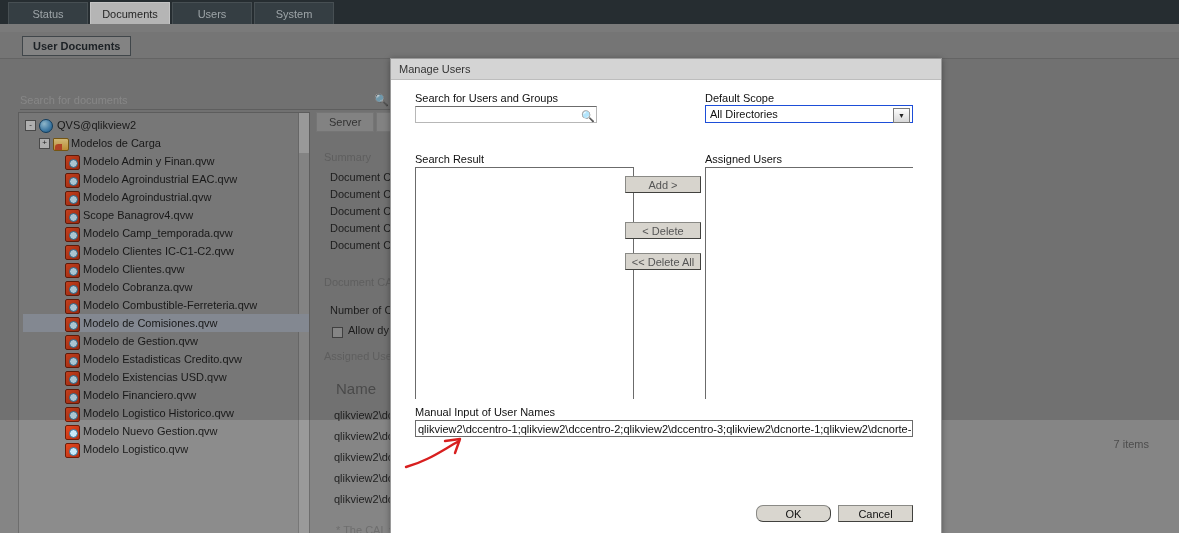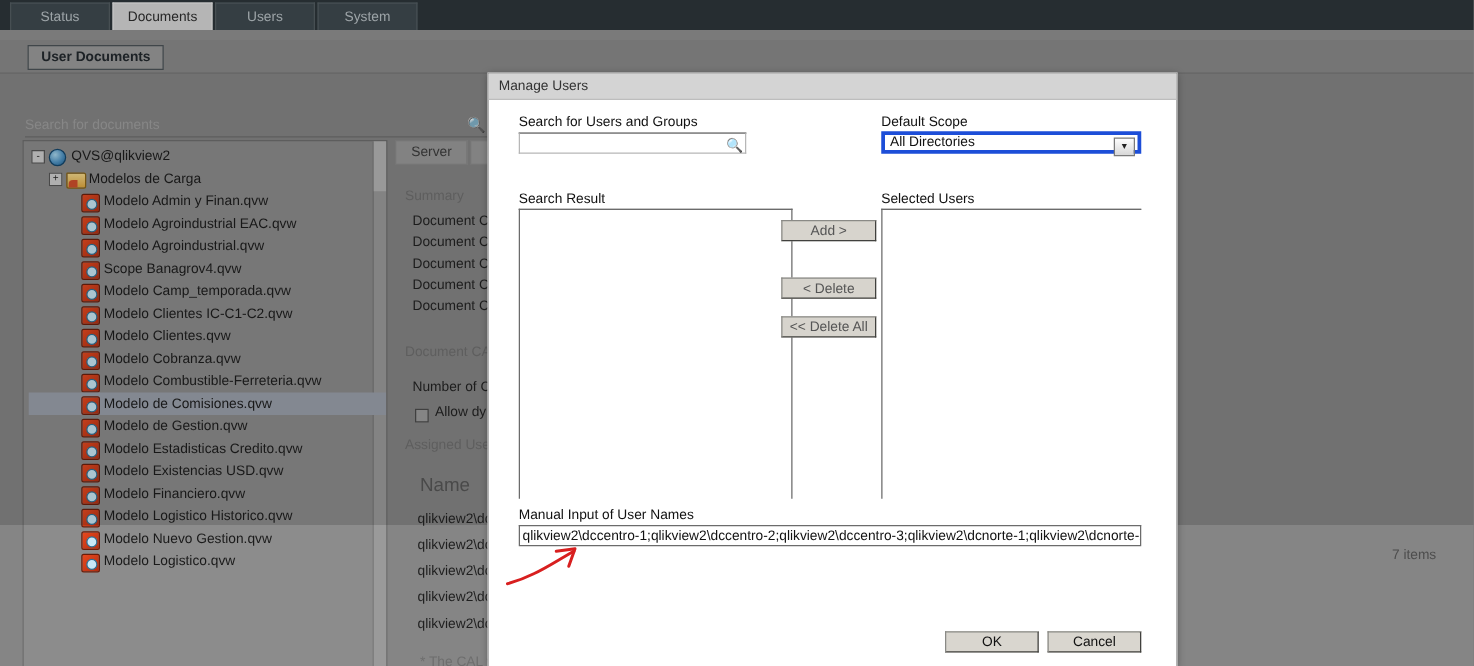--- a/index.html
+++ b/index.html
@@ -224,21 +224,21 @@
     padding: 2px 3px;
     display:flex; align-items:center;
   }
   .mag2 {
     position:absolute; right:4px; top:3px;
     width:11px;height:11px; color:#7a7a7a; font-size:11px;
   }
   .combo {
     position: absolute;
     background:#fff;
-    border: 3px solid #1d4ed8;
+    border: 1px solid #1d4ed8;
     box-sizing: border-box;
     font-size: 11px; color:#111;
     display:flex; align-items:center;
     padding-left:4px;
   }
   .combo .arrow {
     position:absolute; right:2px; top:2px;
     width: 15px; height: 13px;
     background: linear-gradient(#fdfdfd,#d8d8d8);
     border: 1px solid #7a7a7a;
@@ -517,42 +517,42 @@
     <div class="fieldlabel" style="left:314px; top:33px;">Default Scope</div>
     <div class="combo" style="left:314px; top:46px; width:208px; height:18px;">
       <span>All Directories</span>
       <span class="arrow">▼</span>
     </div>
 
     <div class="fieldlabel" style="left:24px; top:94px;">Search Result</div>
     <div class="hdr-rule" style="left:24px; top:108px; width:219px;"></div>
     <div class="listbox" style="left:24px; top:108px; width:219px; height:232px;"></div>
 
-    <div class="fieldlabel" style="left:314px; top:94px;">Selected Users</div>
+    <div class="fieldlabel" style="left:314px; top:94px;">Assigned Users</div>
     <div class="hdr-rule" style="left:314px; top:108px; width:208px;"></div>
     <div class="listbox" style="left:314px; top:108px; width:208px; height:232px; border-right:none;"></div>
 
     <div class="btn" style="left:234px; top:117px; width:76px; height:17px;">
       <span>Add &gt;</span>
     </div>
     <div class="btn" style="left:234px; top:163px; width:76px; height:17px;">
       <span>&lt; Delete</span>
     </div>
     <div class="btn" style="left:234px; top:194px; width:76px; height:17px;">
       <span>&lt;&lt; Delete All</span>
     </div>
 
     <div class="fieldlabel" style="left:24px; top:347px;">Manual Input of User Names</div>
     <div class="hdr-rule" style="left:24px; top:361px; width:498px;"></div>
     <div class="manual-input" style="left:24px; top:361px; width:498px; height:17px;">
       <span class="caret"></span>
         <span>qlikview2\dccentro-1;qlikview2\dccentro-2;qlikview2\dccentro-3;qlikview2\dcnorte-1;qlikview2\dcnorte-2;qli</span>
     </div>
 
-    <div class="btn enabled" style="left:365px; top:446px; width:75px; height:17px;">
+    <div class="btn enabled" style="left:365px; top:446px; width:75px; height:17px;border-radius:7px;">
       <span>OK</span>
     </div>
     <div class="btn enabled" style="left:447px; top:446px; width:75px; height:17px;">
       <span>Cancel</span>
     </div>
   </div>
 
   <svg id="arrow-annot" width="80" height="40" viewBox="0 0 80 40">
     <path d="M3,33 C10,31 16,29 24,25 C33,21 42,15 56,7" stroke="#d81f1f" stroke-width="2.4" fill="none" stroke-linecap="round"></path>
     <path d="M42,7 L57,5 L52,19" stroke="#d81f1f" stroke-width="2.4" fill="none" stroke-linecap="round" stroke-linejoin="round"></path>

